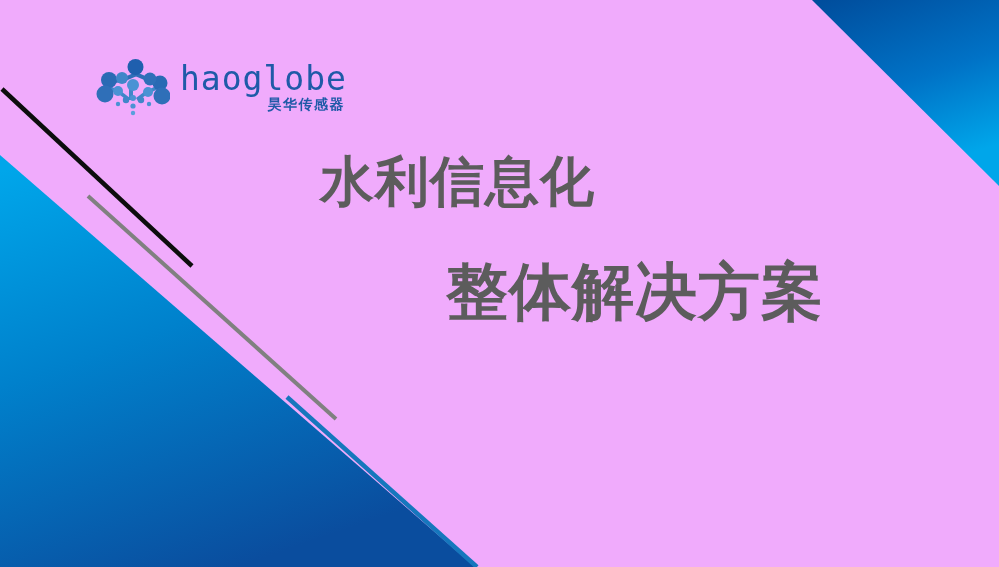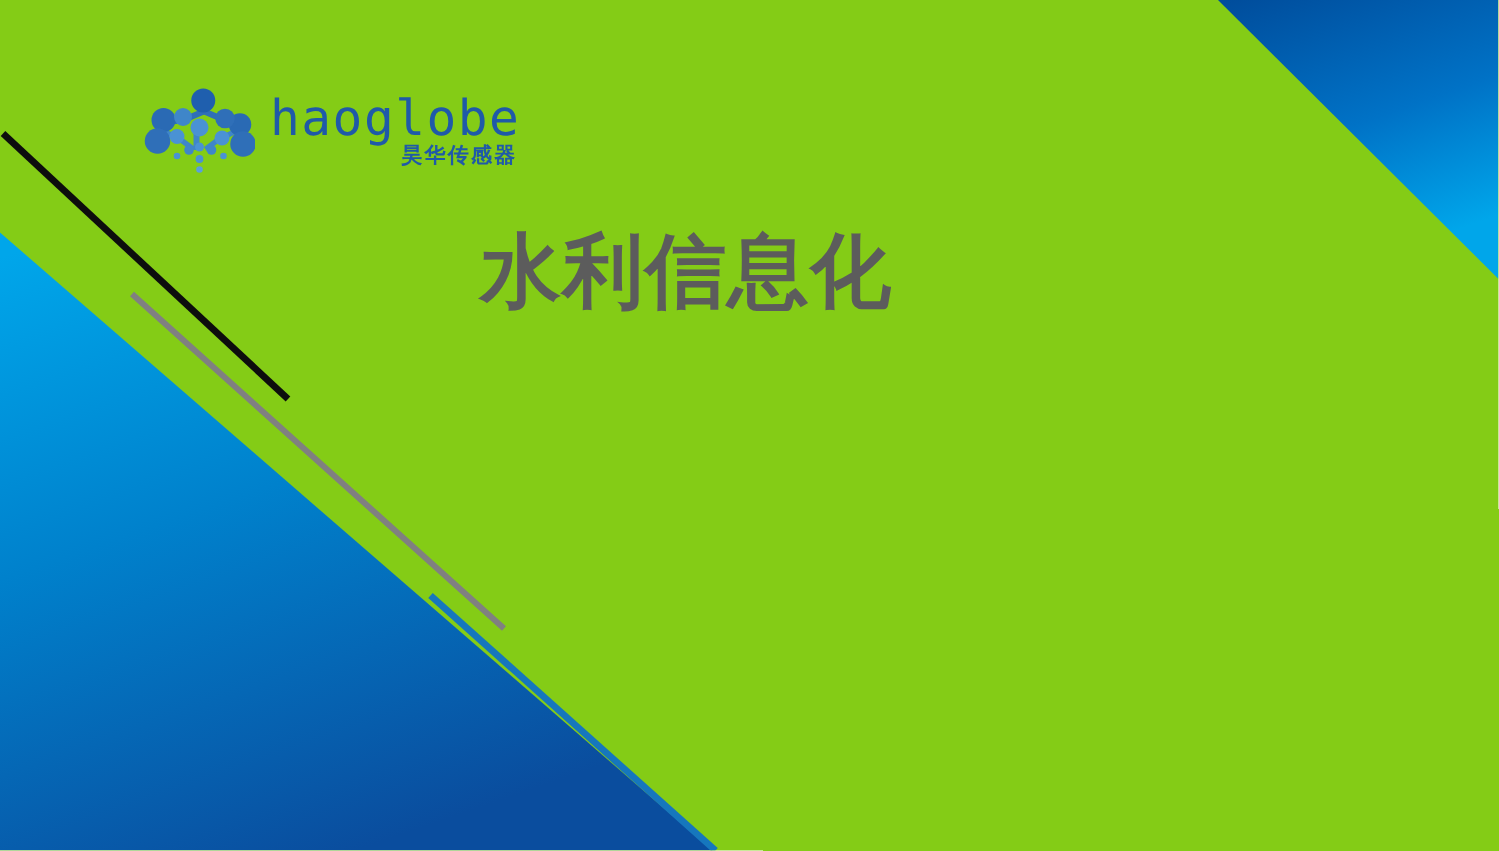--- a/index.html
+++ b/index.html
@@ -5,21 +5,21 @@
   html, body {
     margin: 0;
     padding: 0;
     background: #ffffff;
   }
   #slide {
     position: relative;
     width: 999px;
     height: 567px;
     overflow: hidden;
-    background: #84cc16;
+    background: #f0abfc;
     font-family: "Liberation Sans", "DejaVu Sans", sans-serif;
   }
 
   
   .shape-layer {
     position: absolute;
     inset: 0;
     width: 100%;
     height: 100%;
   }
@@ -176,15 +176,16 @@
         <circle cx="53" cy="46" r="2.2" fill="#4a92d4"></circle>
       </g>
     </svg>
     <div class="logo-words">
       <div class="logo-wordmark">haoglobe</div>
       <div class="logo-cn">昊华传感器</div>
     </div>
   </div>
 
   <div class="title-1">水利信息化</div>
+  <div class="title-2">整体解决方案</div>
 
 
 </div>
 
 </body></html>

